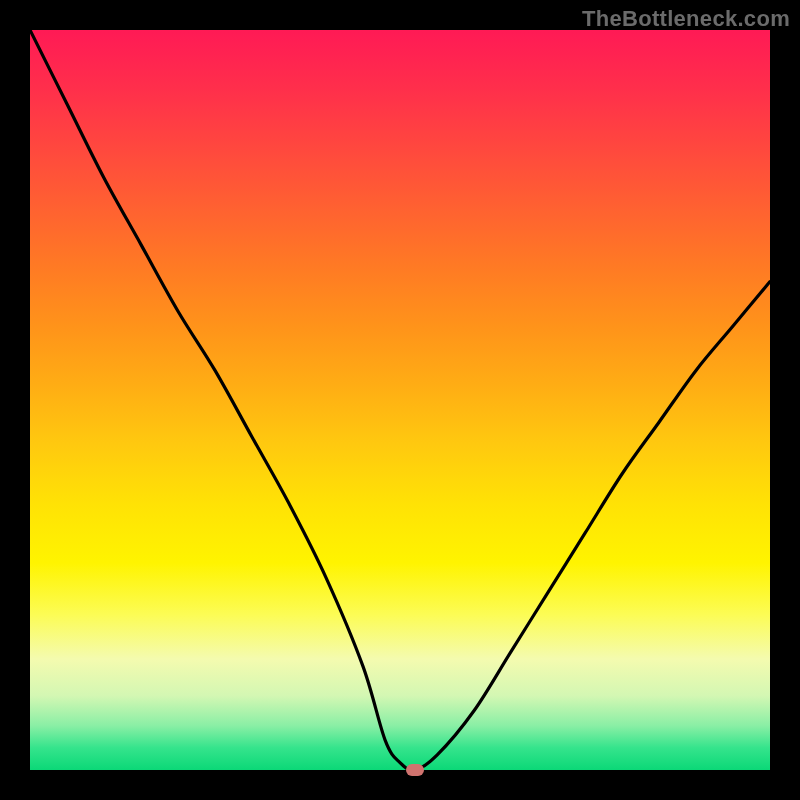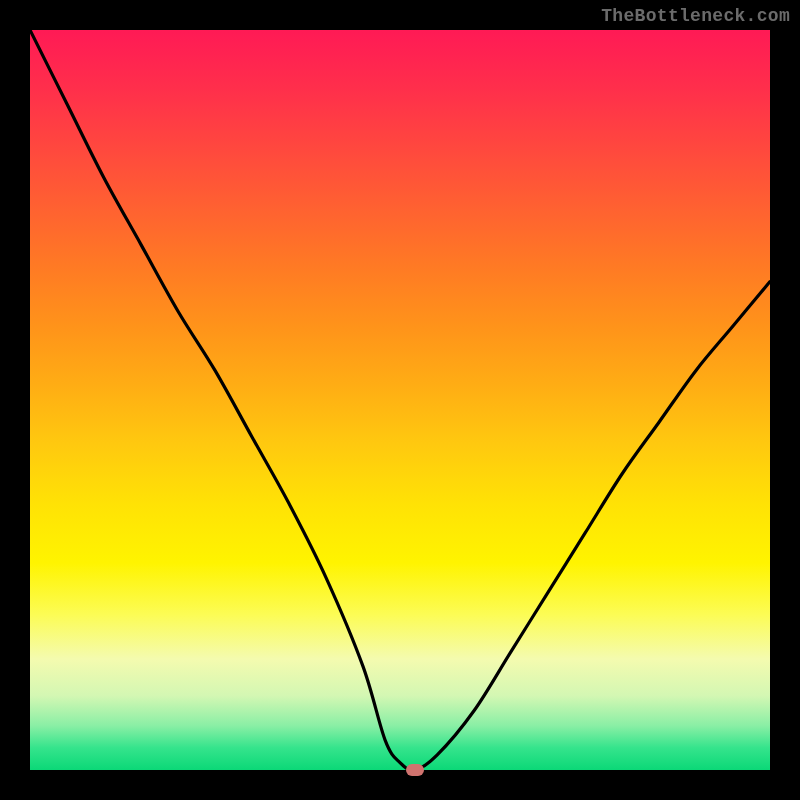--- a/index.html
+++ b/index.html
@@ -41,24 +41,23 @@
       #8aefa5 94%,
       #35e48c 97%,
       #0bd877 100%
     );
   }
   .branding {
     position: absolute;
     top: 6px;
     right: 10px;
     color: #6b6b6b;
-    font-size: 18px;
+    font-size: 22px;
     font-weight: 600;
     letter-spacing: 0.3px;
-    font-family: Liberation Mono, monospace;
   }
   svg.curve {
     position: absolute;
     left: 0;
     top: 0;
     width: 740px;
     height: 740px;
   }
   .marker {
     position: absolute;

